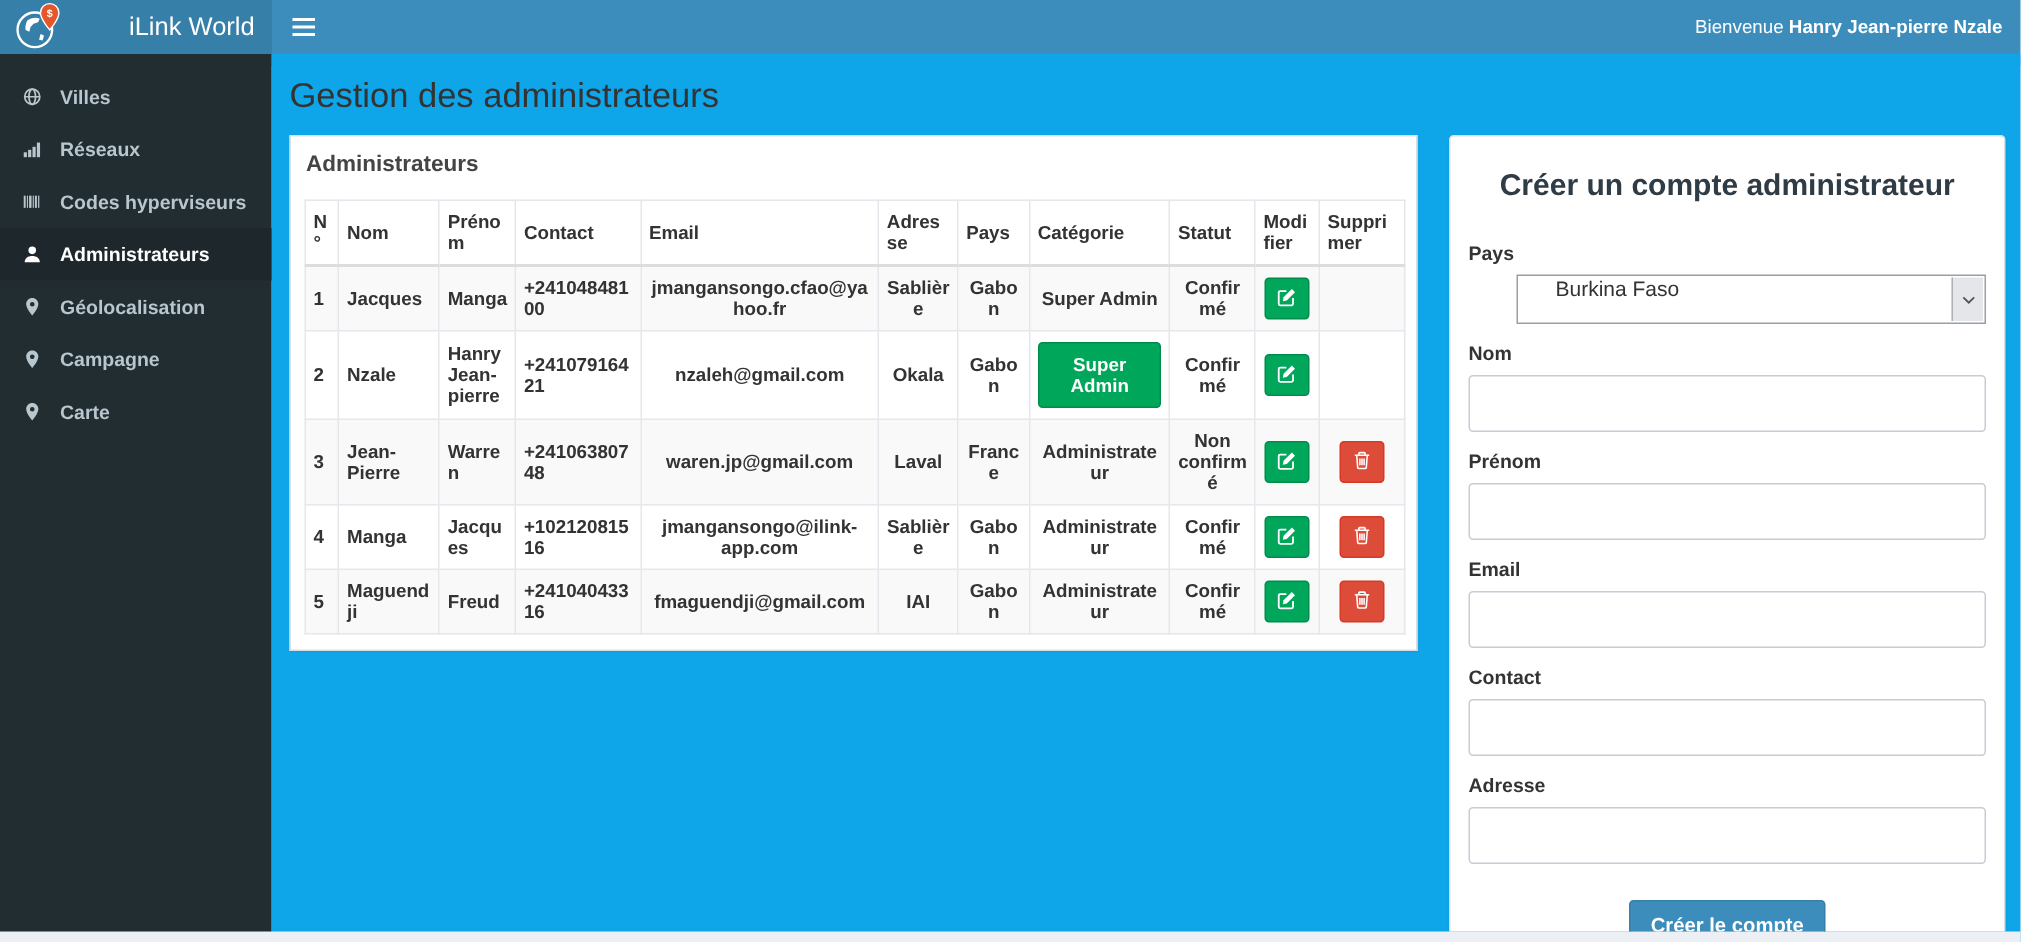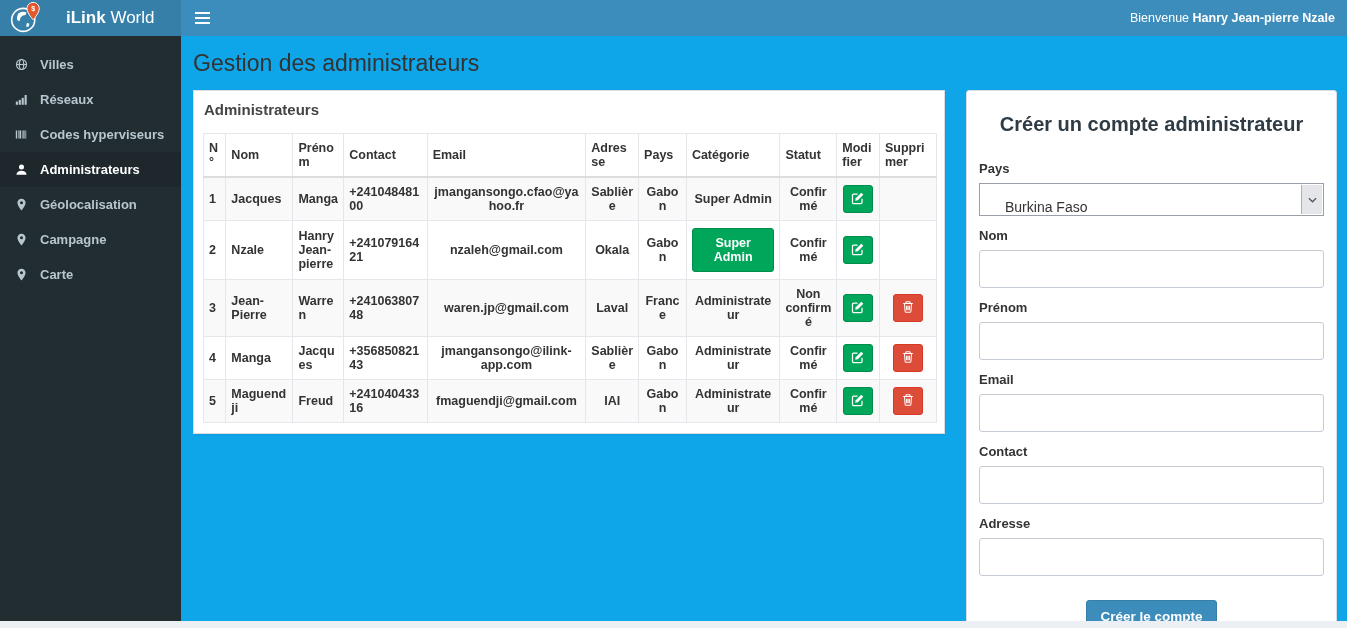--- a/index.html
+++ b/index.html
@@ -5,21 +5,21 @@
   * { margin:0; padding:0; box-sizing:border-box; }
   html,body { width:1347px; height:628px; overflow:hidden; background:#ecf0f5;
     font-family:"Liberation Sans", sans-serif; }
   .app { position:relative; width:1347px; height:628px; background:#ecf0f5; }
 
   
   .sidebar { position:absolute; left:0; top:0; width:181px; height:621px; background:#222d32; z-index:5; }
   .brand { height:36px; background:#367fa9; display:flex; align-items:center; padding-left:10px; }
   .brand-logo { width:34px; height:34px; flex:0 0 34px; }
   .brand-text { color:#fff; font-size:17px; margin-left:22px; white-space:nowrap; }
-  .brand-text b { font-weight:700; }
+  .brand-text b { font-weight:400;margin-left:20px; }
   .menu { padding-top:11px; }
   .menu-item { height:35px; display:flex; align-items:center; padding-left:15px; color:#b8c7ce;
     font-size:13px; font-weight:600; cursor:pointer; }
   .menu-item .mi-icon { width:16px; height:14px; margin-right:9px; display:flex; align-items:center; }
   .menu-item .mi-icon svg { width:13px; height:13px; }
   .menu-item.active { background:#1e282c; color:#fff; }
 
   
   .navbar { position:absolute; left:181px; right:0; top:0; height:44px; background:#3c8dbc; }
   .hamburger { position:absolute; left:0; top:0; width:42px; height:36px; display:flex;
@@ -58,22 +58,22 @@
     font-size:12.5px; font-weight:700; padding:7px 11px; border-radius:3px; cursor:pointer; }
 
   
   .card { flex:0 0 371px; width:371px; background:#fff; border:1px solid #d9dde4; border-radius:3px;
     box-shadow:0 1px 2px rgba(0,0,0,.06); padding:22px 12px 16px 12px; }
   .card-title { text-align:center; font-size:20px; font-weight:700; color:#2f3b45; margin-bottom:25px; }
   .fgroup { margin-bottom:12px; }
   .fgroup label { display:block; font-size:13px; font-weight:700; color:#333; margin-bottom:7px; }
   .f-input { width:100%; height:38px; border:1px solid #c6ccd4; border-radius:3px; background:#fff;
     font-family:"Liberation Sans",sans-serif; font-size:14px; padding:0 8px; color:#333; outline:none; }
-  .f-select { position:relative; display:flex; align-items:flex-end; height:33px; background:#fff;
-    border:1px solid #999fa6; cursor:pointer; }
+  .f-select { position:relative; display:flex; align-items:flex-start; height:33px; background:#fff;
+    border:1px solid #999fa6; cursor:pointer;margin-left:32px; }
   .f-select .val { padding-left:25px; font-size:14px; color:#333; }
   .f-select .arrow { position:absolute; right:1px; top:1px; bottom:1px; width:21px; background:#e4e6e9;
     border-left:1px solid #adb2b8; display:flex; align-items:center; justify-content:center; color:#555; }
   .f-select .arrow svg { width:9px; height:6px; }
   .submit-row { text-align:center; padding-top:12px; }
   .submit-btn { display:inline-block; background:#3c8dbc; border:1px solid #367fa9; color:#fff;
     font-family:"Liberation Sans",sans-serif; font-size:13.5px; font-weight:700; padding:8px 13px;
     border-radius:3px; cursor:pointer; }
 </style>
 </head>
@@ -267,21 +267,21 @@
                             <path d="M4 4.2l.7 9a1 1 0 0 0 1 .9h4.6a1 1 0 0 0 1-.9l.7-9"></path>
                             <path d="M6.4 6.5v5.2M8 6.5v5.2M9.6 6.5v5.2"></path>
                           </g>
                         </svg></span>
                     </span></td>
                 </tr>
                 <tr>
                   <td class="col-n">4</td>
                   <td class="col-nom">Manga</td>
                   <td class="col-prenom">Jacques</td>
-                  <td class="col-contact">+35685082143</td>
+                  <td class="col-contact">+10212081516</td>
                   <td class="col-email c">jmangansongo@ilink-app.com</td>
                   <td class="col-adresse c">Sablière</td>
                   <td class="col-pays c">Gabon</td>
                   <td class="col-cat c">Administrateur</td>
                   <td class="col-statut c">Confirmé</td>
                   <td class="col-mod c"><span class="btn-ico btn-edit">
                       <span><svg viewBox="0 0 16 16">
                           <g fill="none" stroke="#fff" stroke-width="1.4">
                             <path d="M12.6 8.8v4.4a1.2 1.2 0 0 1-1.2 1.2H2.9a1.2 1.2 0 0 1-1.2-1.2V4.7a1.2 1.2 0 0 1 1.2-1.2h4.6"></path>
                           </g>

